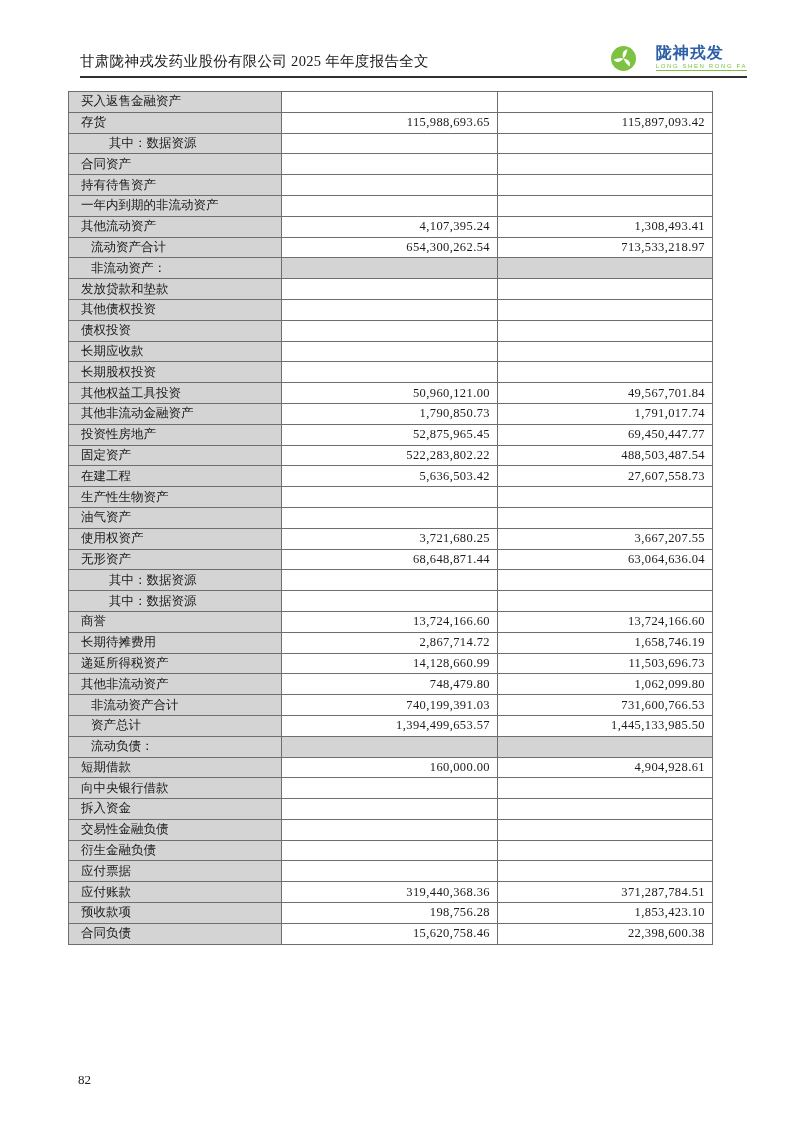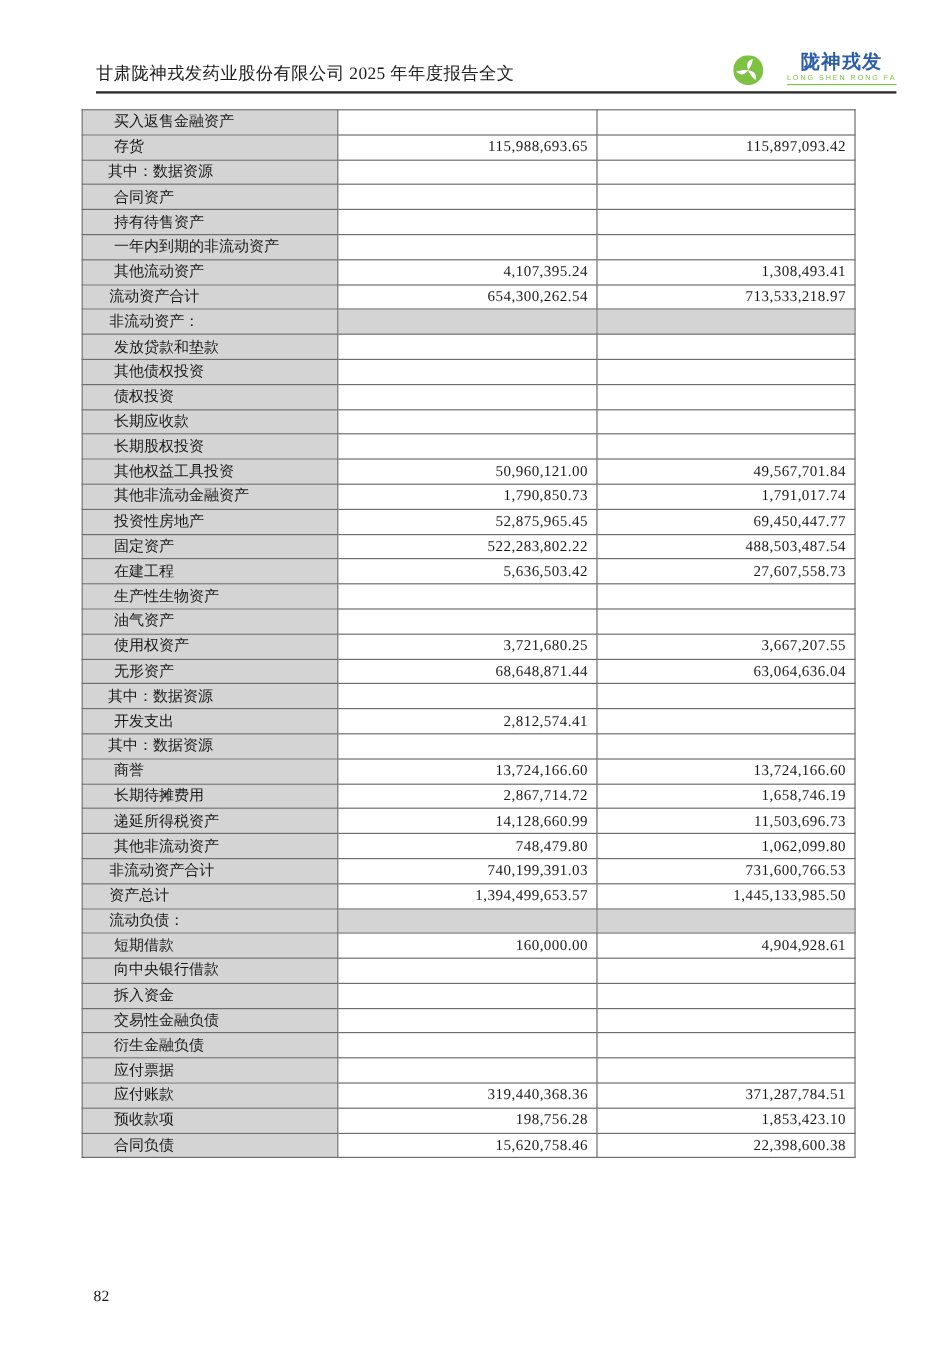--- a/index.html
+++ b/index.html
@@ -9,21 +9,21 @@
     overflow:hidden;
   }
   
   .header{
     position:absolute;left:80px;top:42px;width:667px;height:36px;
     border-bottom:2px solid var(--rule-color,#2f2f2f);
     display:flex;justify-content:space-between;align-items:flex-end;
     box-sizing:border-box;padding-bottom:5px;
   }
   .report-title{font-size:14.5px;letter-spacing:0.3px;white-space:nowrap;}
-  .logo{display:flex;align-items:center;gap:20px;text-align:center;}
+  .logo{display:flex;align-items:center;gap:20px;}
   .logo-mark{width:25px;height:25px;flex:0 0 auto;}
   .logo-textcol{display:flex;flex-direction:column;line-height:1;}
   .logo-name{
     font-family:"Liberation Sans","DejaVu Sans",sans-serif;
     font-weight:bold;font-size:16px;color:var(--logo-blue,#2c5fa8);
     letter-spacing:1px;white-space:nowrap;
   }
   .logo-sub{
     font-family:"Liberation Sans","DejaVu Sans",sans-serif;
     font-size:6px;color:var(--logo-green,#7dc242);letter-spacing:1.6px;
@@ -38,22 +38,22 @@
   table.sheet col.c1{width:213px;}
   table.sheet col.c2{width:216px;}
   table.sheet col.c3{width:215px;}
   table.sheet td{
     border:1px solid var(--border-color,#6e6e6e);
     height:20.8px;font-size:12.5px;overflow:hidden;white-space:nowrap;
     box-sizing:border-box;vertical-align:middle;
   }
   td.label{background:var(--shade,#d4d4d4);text-align:left;}
   td.label.ind0{padding-left:22px;}
-  td.label.ind1{padding-left:26px;}
-  td.label.ind2{padding-left:21px;font-family:Liberation Mono, monospace;}
+  td.label.ind1{padding-left:12px;}
+  td.label.ind2{padding-left:40px;font-family:Liberation Mono, monospace;}
   td.val{text-align:right;padding-right:7px;letter-spacing:0.4px;background:#ffffff;}
   tr.section td.val{background:var(--shade,#d4d4d4);}
   
   .page-number{position:absolute;left:78px;top:1072px;font-size:13px;}
 </style>
 </head>
 <body style="--shade: #d4d4d4; --border-color: #6e6e6e; --rule-color: #2f2f2f; --logo-green: #7dc242; --logo-blue: #2c5fa8;">
 
 <div class="header">
   <div class="report-title">甘肃陇神戎发药业股份有限公司 2025 年年度报告全文</div>
@@ -196,25 +196,20 @@
         <td class="label ind1">无形资产</td>
         <td class="val">68,648,871.44</td>
         <td class="val">63,064,636.04</td>
       </tr>
       <tr>
         <td class="label ind2">其中：数据资源</td>
         <td class="val"></td>
         <td class="val"></td>
       </tr>
       <tr>
-        <td class="label ind1">开发支出</td>
-        <td class="val">2,812,574.41</td>
-        <td class="val"></td>
-      </tr>
-      <tr>
         <td class="label ind2">其中：数据资源</td>
         <td class="val"></td>
         <td class="val"></td>
       </tr>
       <tr>
         <td class="label ind1">商誉</td>
         <td class="val">13,724,166.60</td>
         <td class="val">13,724,166.60</td>
       </tr>
       <tr>

